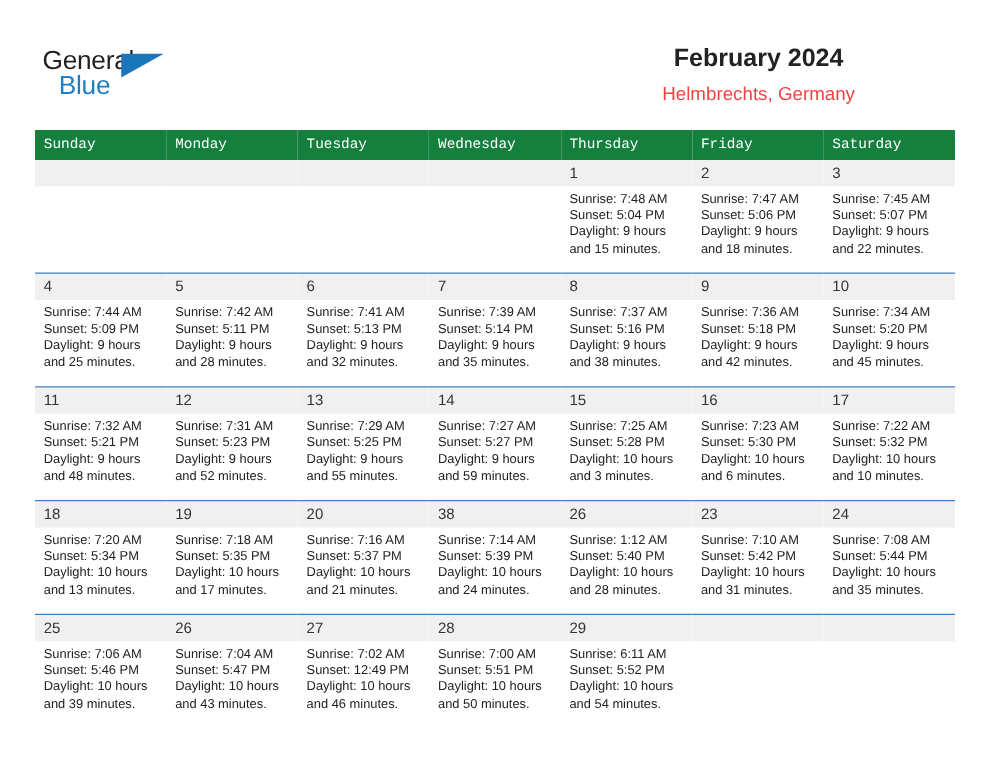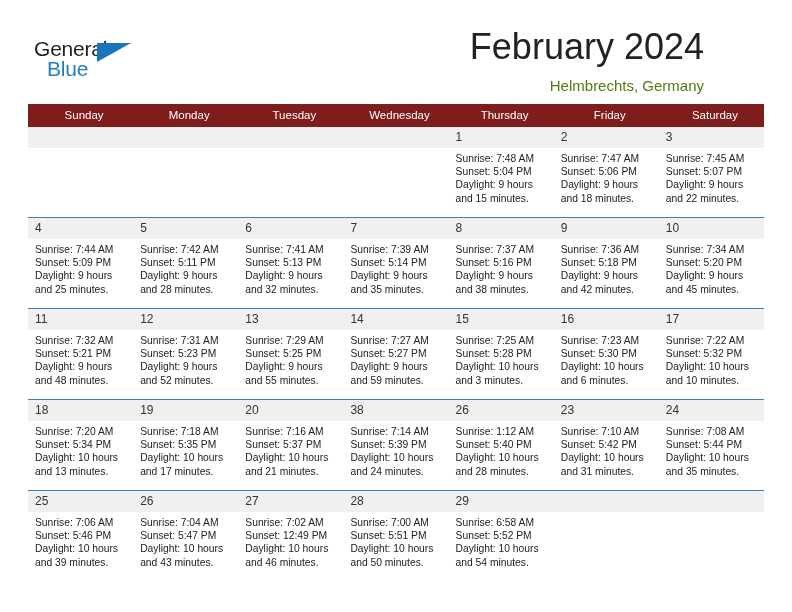--- a/index.html
+++ b/index.html
@@ -22,21 +22,20 @@
     box-sizing: border-box;
   }
 
   
   .header {
     position: absolute;
     left: 0;
     top: 0;
     width: 724px;
     height: 104px;
-    padding-left: 20px;
   }
 
   .logo {
     position: absolute;
     left: 34px;
     top: 38px;
     width: 110px;
     height: 46px;
   }
   .logo-general {
@@ -69,55 +68,57 @@
     border-bottom: 19px solid transparent;
   }
 
   .title-block {
     position: absolute;
     right: 40px;
     top: 30px;
     text-align: right;
   }
   .month-title {
-    font-size: 36px;
-    font-weight: normal;
+    font-size: 20px;
+    font-weight: bold;
     color: #222222;
     line-height: 34px;
     white-space: nowrap;
+    text-align: center;
   }
   .location-subtitle {
     font-size: 15px;
     font-weight: normal;
-    color: #4d7c0f;
+    color: #ef4444;
     line-height: 20px;
-    margin-top: 12px;
+    margin-top: 2px;
     white-space: nowrap;
   }
 
   
   .calendar {
     position: absolute;
     left: 28px;
     top: 104px;
     width: 736px;
     border-collapse: collapse;
     table-layout: fixed;
   }
 
   .calendar th {
-    background: #7f1d1d;
+    background: #15803d;
     color: #ffffff;
     font-size: 11.5px;
     font-weight: normal;
-    text-align: center;
+    text-align: left;
     padding: 5px 0 6px 7px;
     height: 12px;
     box-sizing: border-box;
     border: none;
+    font-family: Liberation Mono, monospace;
   }
 
   .calendar td {
     width: 105.14px;
     height: 90px;
     vertical-align: top;
     padding: 0;
     border: none;
     border-top: 1px solid #3a7fc1;
     background: #ffffff;
@@ -461,21 +462,21 @@
           <div class="details">
             <div>Sunrise: 7:00 AM</div>
             <div>Sunset: 5:51 PM</div>
             <div>Daylight: 10 hours</div>
             <div>and 50 minutes.</div>
           </div>
         </td>
         <td>
           <span class="daynum">29</span>
           <div class="details">
-            <div>Sunrise: 6:58 AM</div>
+            <div>Sunrise: 6:11 AM</div>
             <div>Sunset: 5:52 PM</div>
             <div>Daylight: 10 hours</div>
             <div>and 54 minutes.</div>
           </div>
         </td>
         <td class="empty-cell">
           <span class="daynum empty"></span>
 
         </td>
         <td class="empty-cell">

